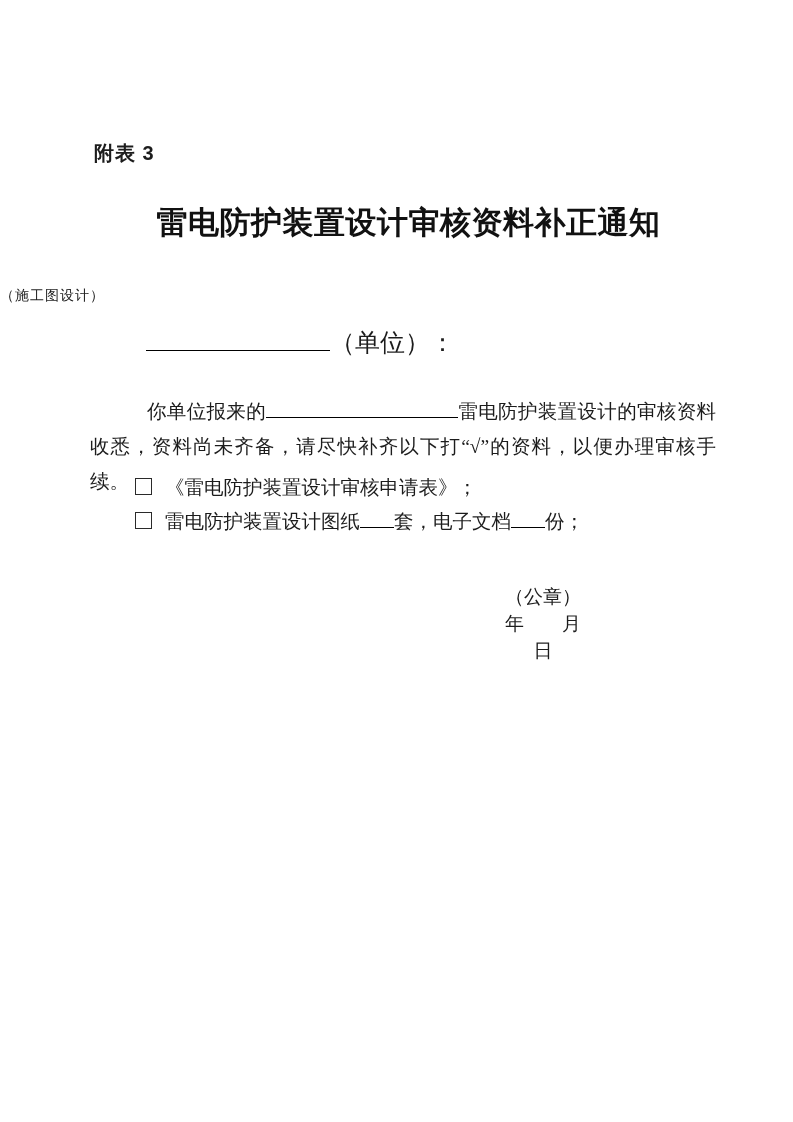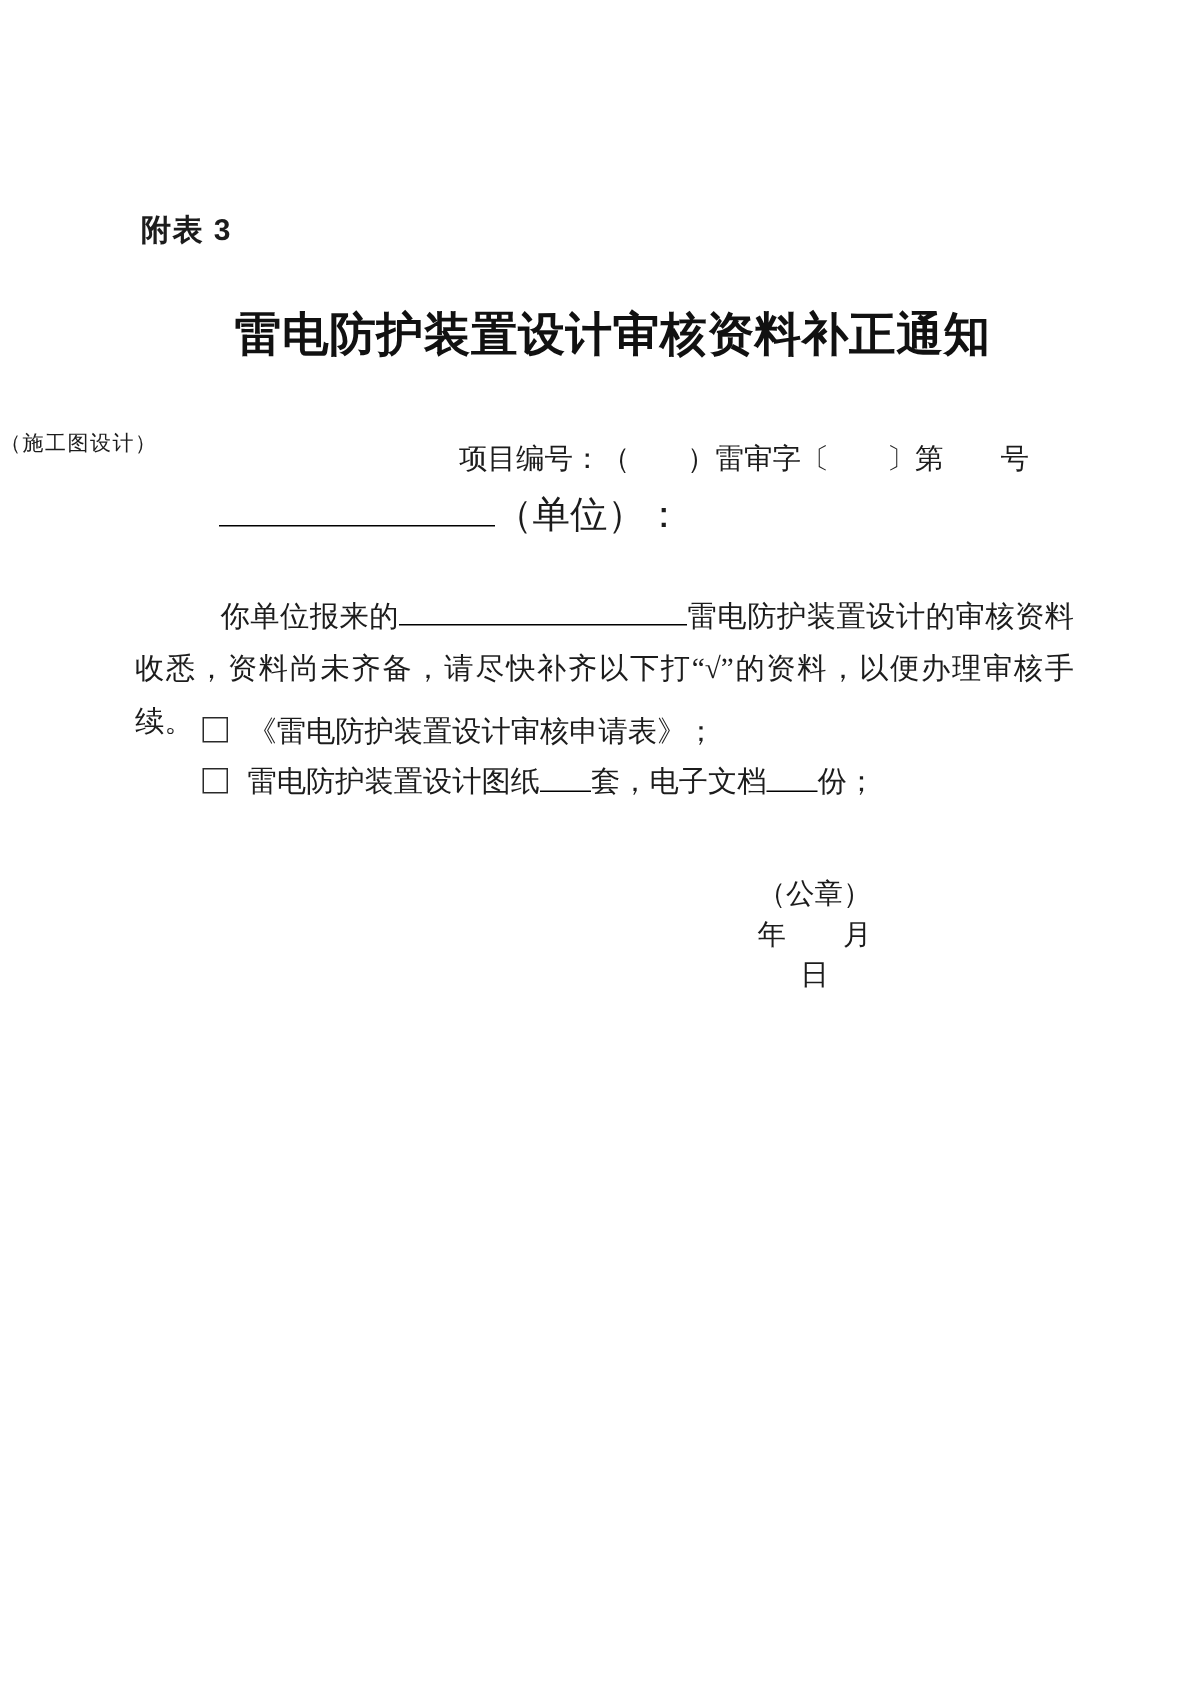--- a/index.html
+++ b/index.html
@@ -120,21 +120,20 @@
 <body>
 
 <div class="page">
 
   <div class="attachment-label">附表 3</div>
 
   <h1 class="doc-title">雷电防护装置设计审核资料补正通知</h1>
 
   <div class="doc-subtitle">（施工图设计）</div>
 
-  <div class="project-line">项目编号：（　　）雷审字〔　　〕第　　号</div>
 
   <div class="unit-line">
     <span class="blank blank-unit"></span><span>（单位）：</span>
   </div>
 
   <p class="notice-paragraph"><span>你单位报来的</span><span class="blank blank-project"></span><span>雷电防护装置设计的审核资料收悉，资料尚未齐备，请尽快补齐以下打“√”的资料，以便办理审核手续。</span></p>
 
   <div class="check-row check-row-1">
     <span class="checkbox"></span><span>《雷电防护装置设计审核申请表》；</span>
   </div>

